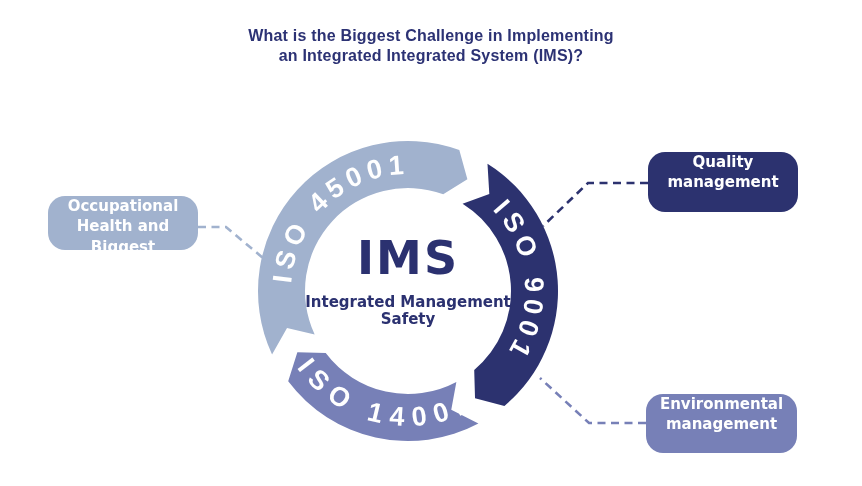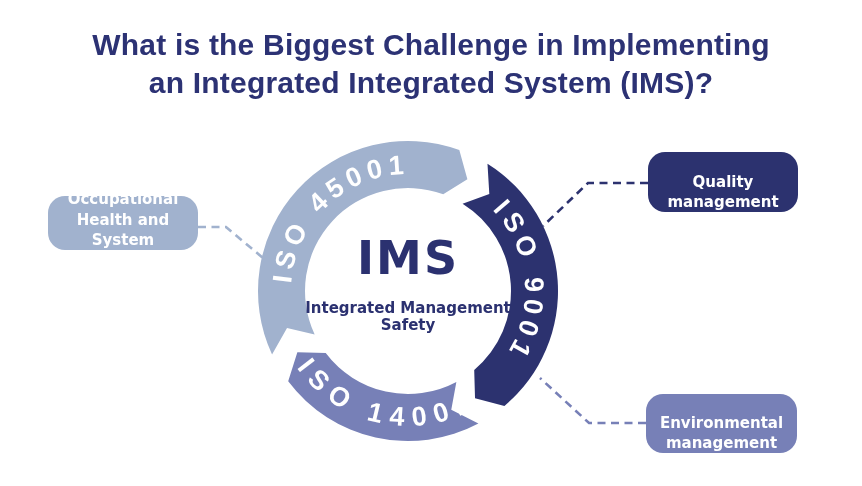--- a/index.html
+++ b/index.html
@@ -6,21 +6,21 @@
   .stage{
     position:relative;
     width:862px;height:486px;
     background:#ffffff;
     overflow:hidden;
     font-family:"Liberation Sans", sans-serif;
   }
   .title{
     position:absolute;top:26px;left:0;width:862px;
     text-align:center;
-    font-size:30px;font-weight:700;line-height:1.26;
+    font-size:16px;font-weight:700;line-height:1.26;
     letter-spacing:.2px;
     color:#2c3274;
   }
   svg.diagram{position:absolute;left:0;top:0;}
   .ring-label{
     font-family:"Liberation Sans", sans-serif;
     font-size:27px;font-weight:700;
     letter-spacing:7px;
     fill:#ffffff;
   }
@@ -33,29 +33,29 @@
   .center-block{
     position:absolute;left:288px;top:233px;width:240px;
     text-align:center;color:#2b3170;
   }
   .center-acronym{
     font-family:"DejaVu Sans", sans-serif;
     font-size:46px;font-weight:700;line-height:50px;
     letter-spacing:2px;
   }
   .center-sub{
-    margin-top:17px;
+    margin-top:11px;
     font-family:"DejaVu Sans", sans-serif;
     font-size:15px;font-weight:700;line-height:17px;
   }
   .badge{
     position:absolute;
     border-radius:17px;
     color:#ffffff;
-    display:flex;align-items:flex-end;justify-content:center;
+    display:flex;align-items:flex-start;justify-content:center;
     text-align:center;
     font-size:15px;font-weight:700;line-height:1.35;
     font-family:"DejaVu Sans", sans-serif;
   }
   .badge-ohs{left:48px;top:196px;width:150px;height:54px;}
   .badge-quality{left:648px;top:152px;width:150px;height:60px;}
   .badge-env{left:646px;top:394px;width:151px;height:59px;}
 </style>
 </head>
 <body>
@@ -103,21 +103,21 @@
     <div class="center-acronym">IMS</div>
     <div class="center-sub">
       <div>Integrated Management</div>
       <div>Safety</div>
     </div>
   </div>
 
   <div class="badge badge-ohs" id="badge-ohs" style="background: rgb(161, 178, 206);">
     <div>
       <div>Occupational</div>
-      <div>Health and System</div>
+      <div>Health and Biggest</div>
     </div>
   </div>
 
   <div class="badge badge-quality" id="badge-quality" style="background: rgb(44, 50, 111);">
     <div>
       <div>Quality</div>
       <div>management</div>
     </div>
   </div>
 

